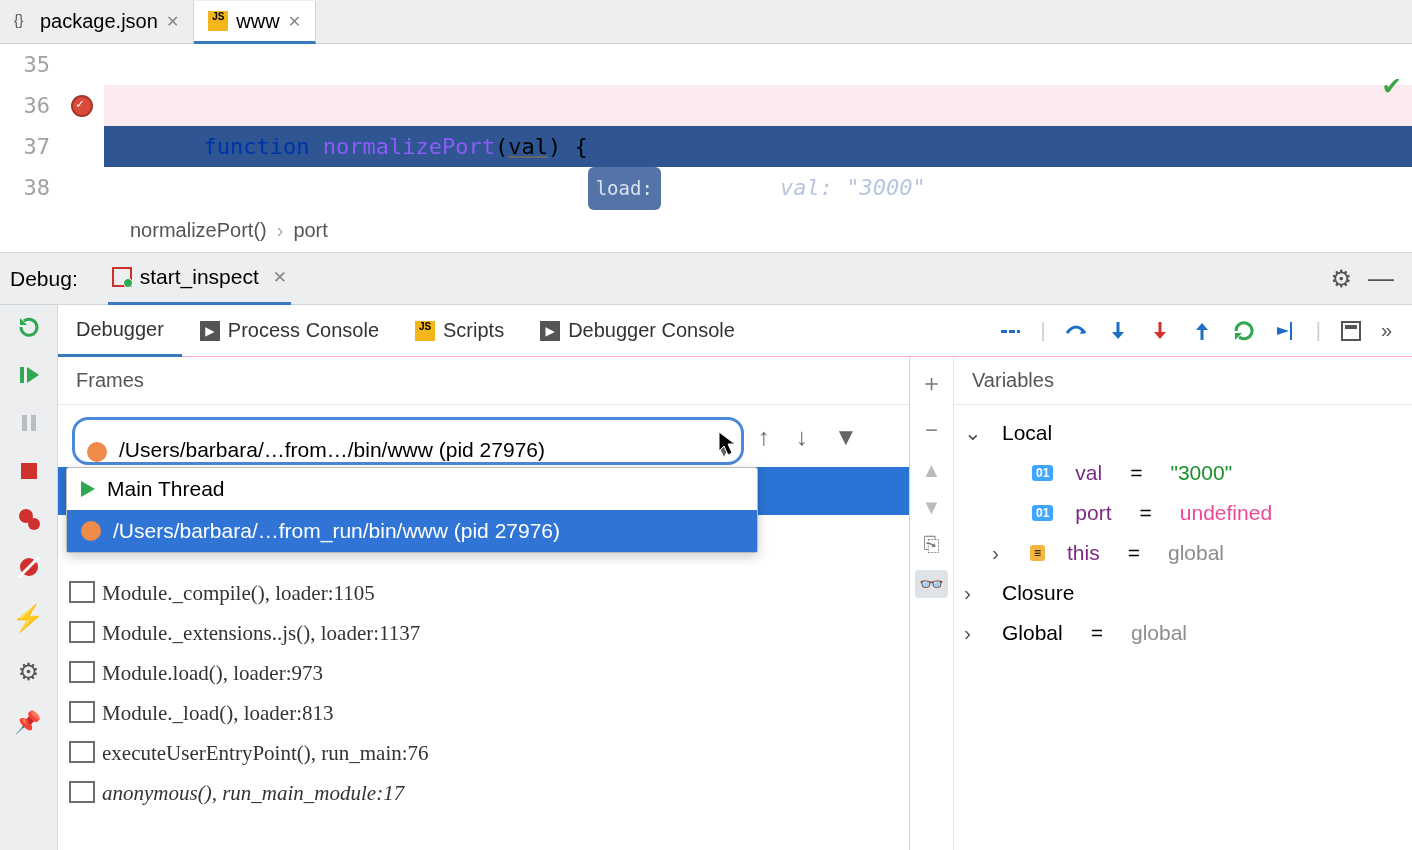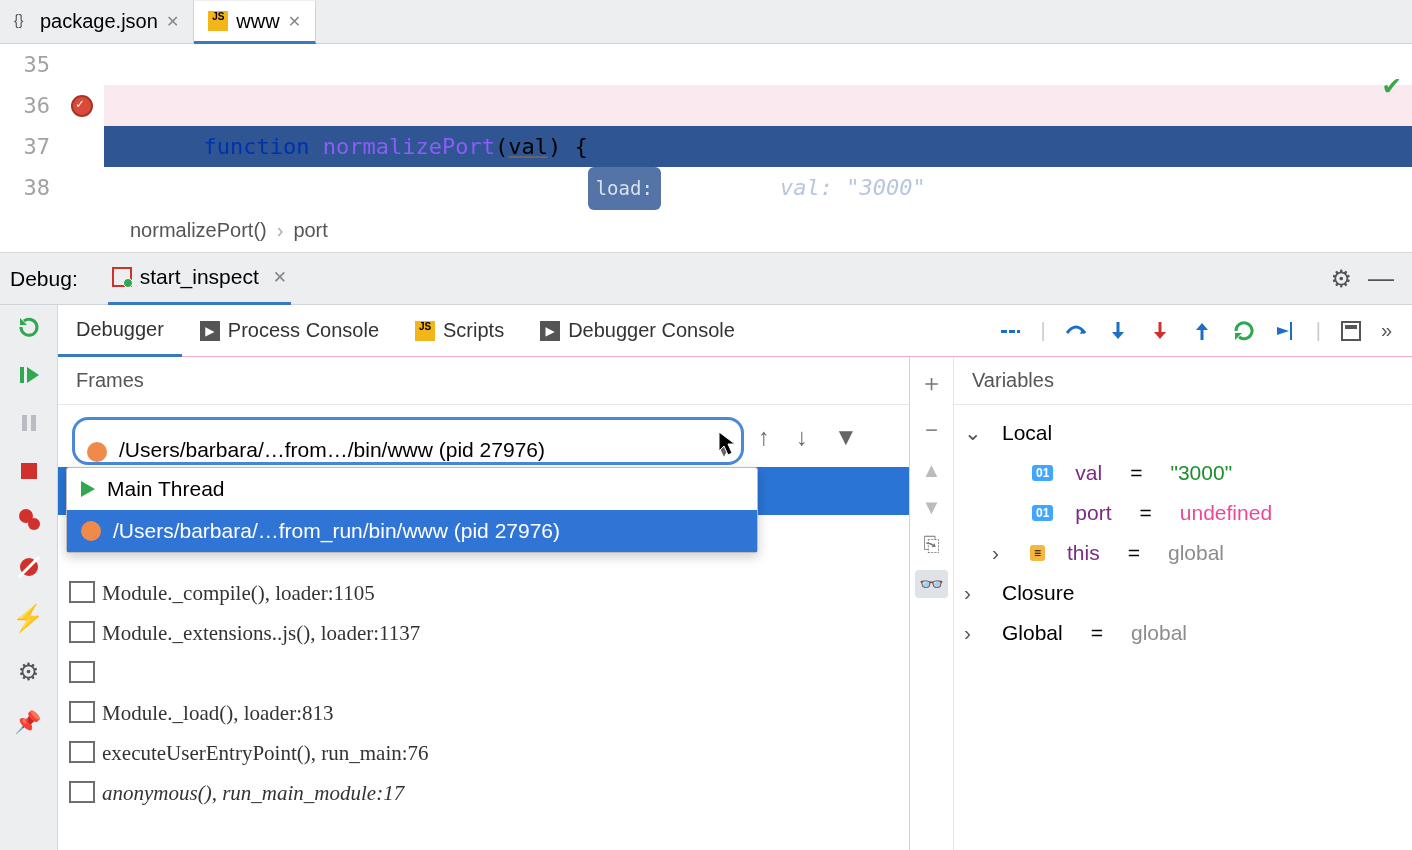--- a/index.html
+++ b/index.html
@@ -424,20 +424,21 @@
             <div class="stack-row">
                 <span class="sicon"></span>
                 <span class="txt">Module._compile(), loader:1105</span>
               </div>
             <div class="stack-row">
                 <span class="sicon"></span>
                 <span class="txt">Module._extensions..js(), loader:1137</span>
               </div>
             <div class="stack-row">
                 <span class="sicon"></span>
+                <span class="txt">Module.load(), loader:973</span>
               </div>
             <div class="stack-row">
                 <span class="sicon"></span>
                 <span class="txt">Module._load(), loader:813</span>
               </div>
             <div class="stack-row">
                 <span class="sicon"></span>
                 <span class="txt">executeUserEntryPoint(), run_main:76</span>
               </div>
             <div class="stack-row anon">

